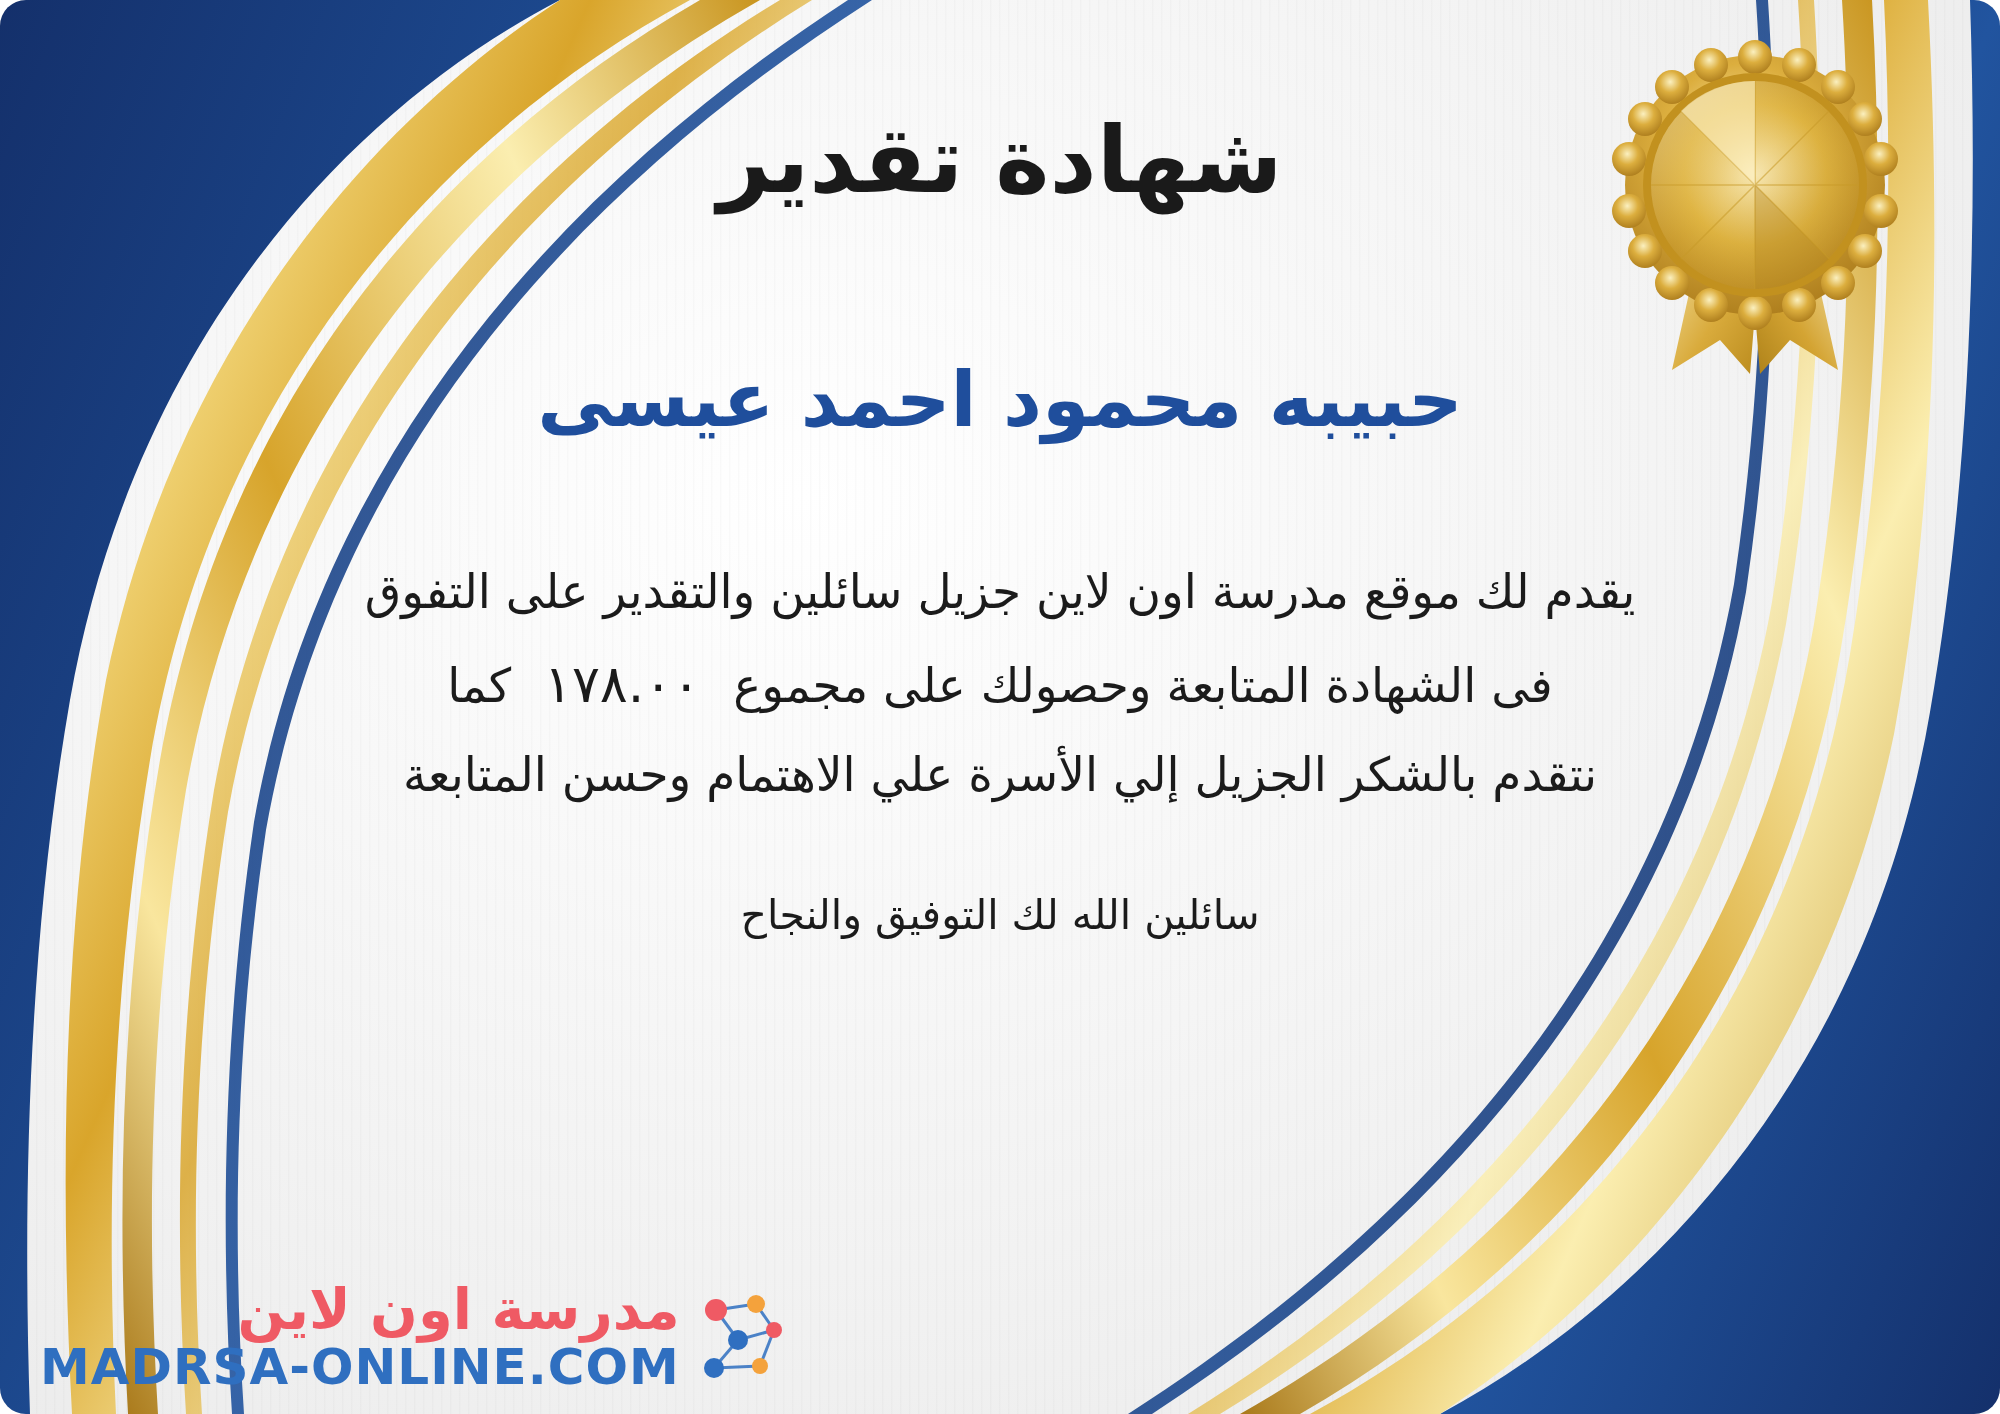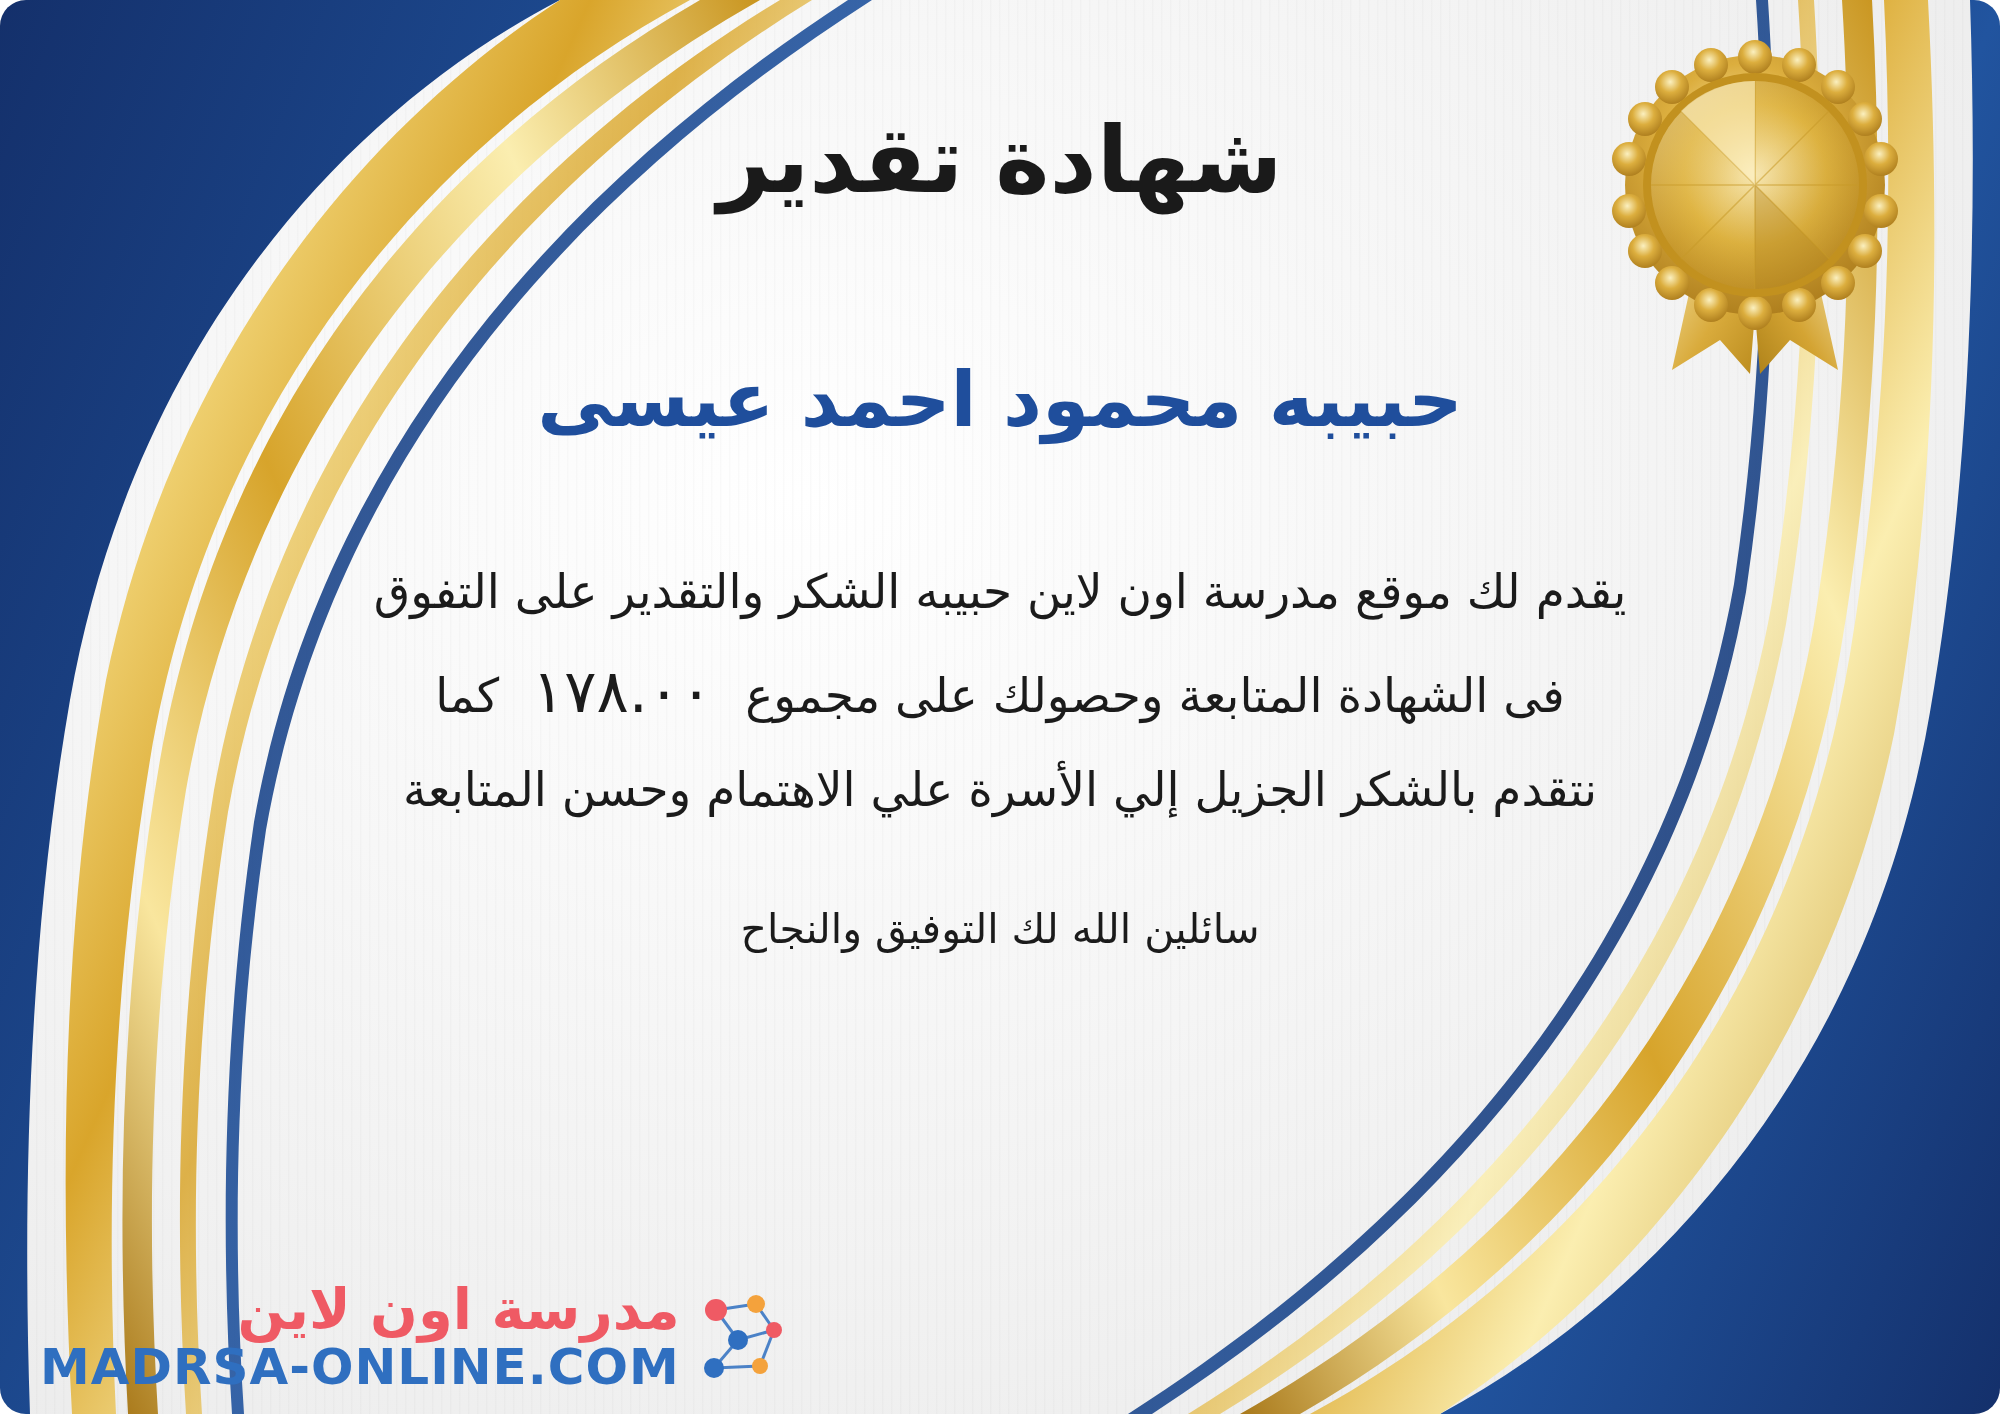--- a/index.html
+++ b/index.html
@@ -91,21 +91,21 @@
     width: 1760px;
     font-size: 47px;
     color: #1b1b1b;
     line-height: 1.85;
     font-weight: 500;
   }
   .body-line {
     display: block;
   }
   .score {
-    font-size: 60px;
+    font-size: 52px;
     letter-spacing: 2px;
     padding: 0 18px;
   }
 
   .closing-text {
     margin-top: 72px;
     font-size: 41px;
     color: #1b1b1b;
     font-weight: 500;
   }
@@ -278,21 +278,21 @@
     </svg>
   </div>
 
   <div class="content">
 
     <div class="cert-title">شهادة تقدير</div>
 
     <div class="recipient-name">حبيبه محمود احمد عيسى</div>
 
     <div class="body-text">
-      <span class="body-line">يقدم لك موقع مدرسة اون لاين حبيبه الشكر  والتقدير على التفوق</span>
+      <span class="body-line">يقدم لك موقع مدرسة اون لاين جزيل سائلين  والتقدير على التفوق</span>
       <span class="body-line">
         <span>فى الشهادة المتابعة وحصولك على مجموع</span>
         <span class="score">١٧٨.٠٠</span>
         <span>كما</span>
       </span>
       <span class="body-line">نتقدم  بالشكر الجزيل إلي الأسرة علي الاهتمام وحسن المتابعة</span>
     </div>
 
     <div class="closing-text">سائلين الله لك التوفيق  والنجاح</div>
   </div>

